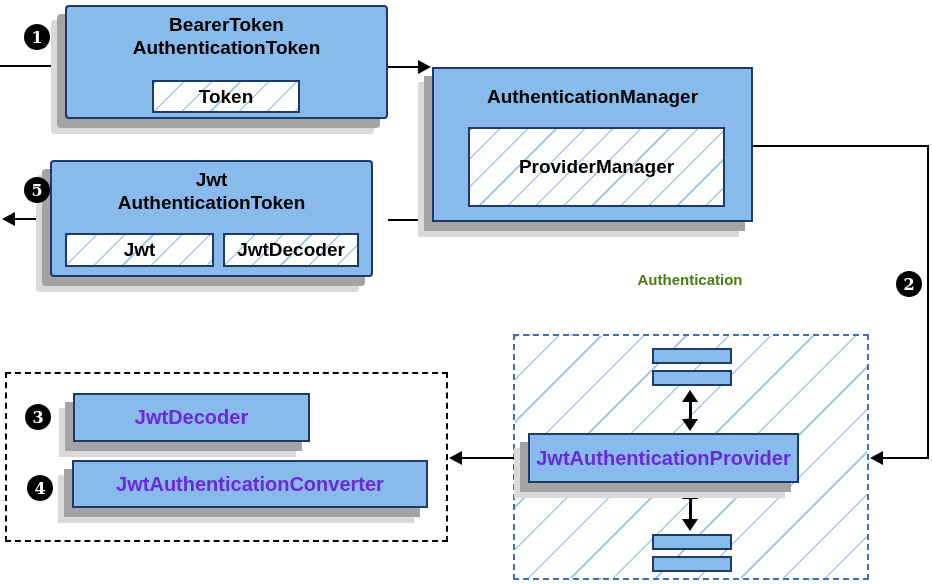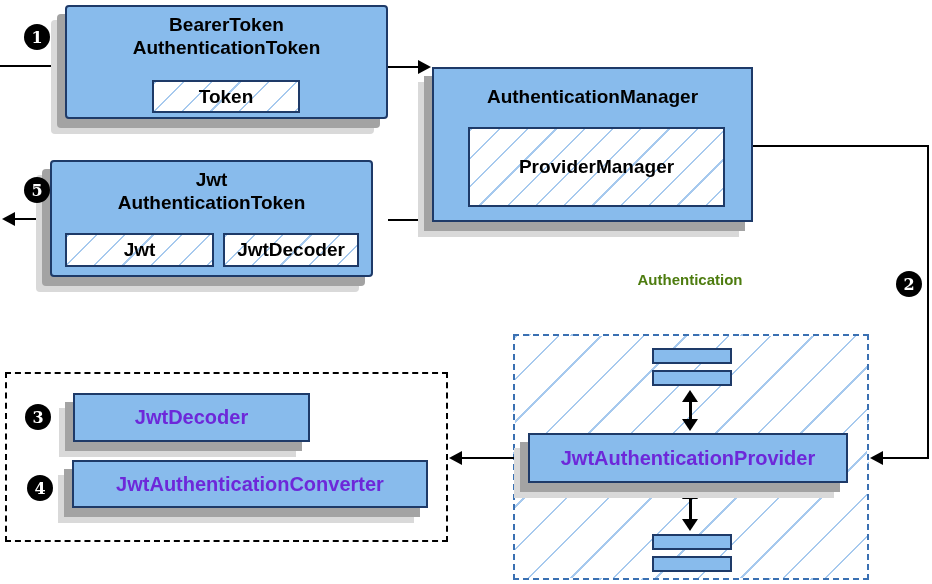--- a/index.html
+++ b/index.html
@@ -139,21 +139,21 @@
     <div class="head-up"></div>
     <div class="shaft"></div>
     <div class="head-down"></div>
   </div>
   <div class="varrow" style="left:682px;top:487px;height:44px;">
     <div class="head-up"></div>
     <div class="shaft"></div>
     <div class="head-down"></div>
   </div>
 
-  <div class="node" style="left:528px;top:433px;width:320px;height:50px;text-align:right;">
+  <div class="node" style="left:528px;top:433px;width:271px;height:50px;text-align:right;">
     <div class="center-label" style="font-size:20px;">JwtAuthenticationProvider</div>
   </div>
 
   <div class="hline" style="left:459px;top:457px;width:56px;"></div>
   <div class="ah left" style="left:449px;top:451px;"></div>
 
   <div class="dashed-black" style="left:5px;top:372px;width:443px;height:170px;"></div>
 
   <div class="node" style="left:73px;top:393px;width:237px;height:49px;">
     <div class="center-label" style="font-size:20px;">JwtDecoder</div>

